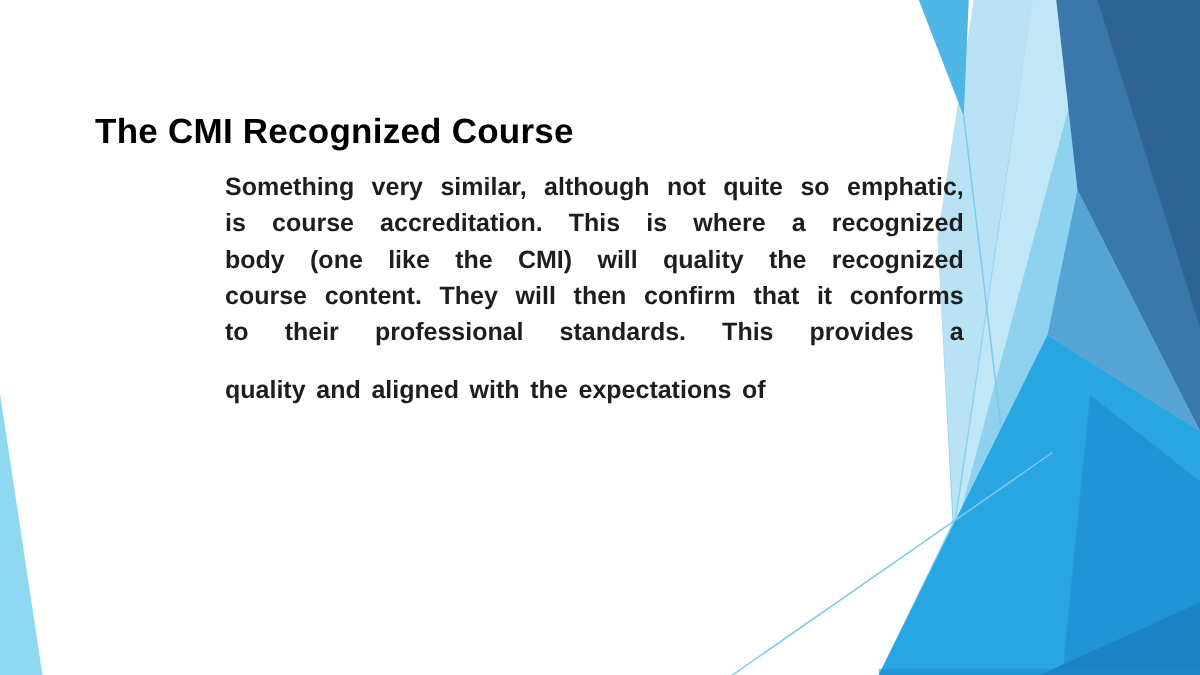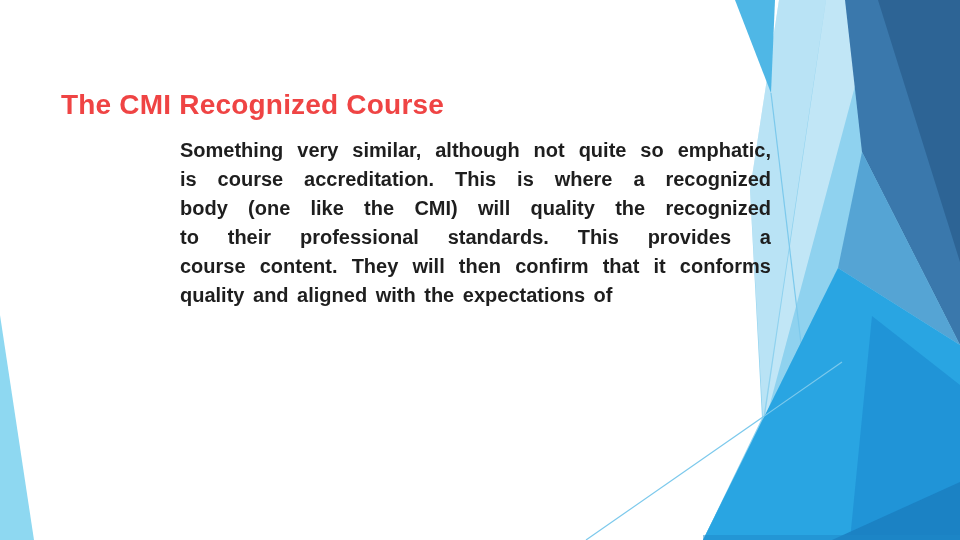--- a/index.html
+++ b/index.html
@@ -4,31 +4,31 @@
 <style>
   html,body{margin:0;padding:0;}
   body{
     width:960px;height:540px;position:relative;overflow:hidden;
     background:#ffffff;
     font-family:"Liberation Sans", sans-serif;
   }
   .slide{position:absolute;inset:0;width:960px;height:540px;}
   .deco{position:absolute;left:0;top:0;width:960px;height:540px;z-index:0;display:block;}
   .title{
-    position:absolute;left:61px;top:62px;z-index:2;
-    font-size:28px;font-weight:700;color:#ef4444;letter-spacing:.2px;
+    position:absolute;left:76px;top:62px;z-index:2;
+    font-size:28px;font-weight:700;color:#000000;letter-spacing:.2px;
     white-space:nowrap;
     margin-top:27px;
   }
   .bodytext{
     position:absolute;left:180px;top:136px;width:591px;z-index:2;
     font-size:20px;line-height:29px;color:#1e1e1e;font-weight:bold;
   }
   .jline{text-align:justify;text-align-last:justify;}
-  .jline.last{text-align:justify;text-align-last:left;word-spacing:3px;}
+  .jline.last{text-align:justify;text-align-last:left;word-spacing:3px;margin-top:17px;}
 </style>
 </head>
 <body>
 
 <div class="slide">
 
   <svg class="deco" viewBox="0 0 960 540" aria-hidden="true">
 
     <polygon points="0,315 34,540 0,540" fill="#8ed8f1"></polygon>
 
@@ -53,18 +53,18 @@
 
     <line x1="842" y1="362" x2="586" y2="540" stroke-width="1.2" stroke="#7cc9ec"></line>
   </svg>
 
   <h1 class="title">The CMI Recognized Course</h1>
 
   <div class="bodytext">
     <div class="jline">Something very similar, although not quite so emphatic,</div>
     <div class="jline">is course accreditation. This is where a recognized</div>
     <div class="jline">body (one like the CMI) will quality the recognized</div>
+    <div class="jline">course content. They will then confirm that it conforms</div>
     <div class="jline">to their professional standards. This provides a</div>
-    <div class="jline">course content. They will then confirm that it conforms</div>
     <div class="jline last">quality and aligned with the expectations of</div>
   </div>
 
 </div>
 
 </body></html>

